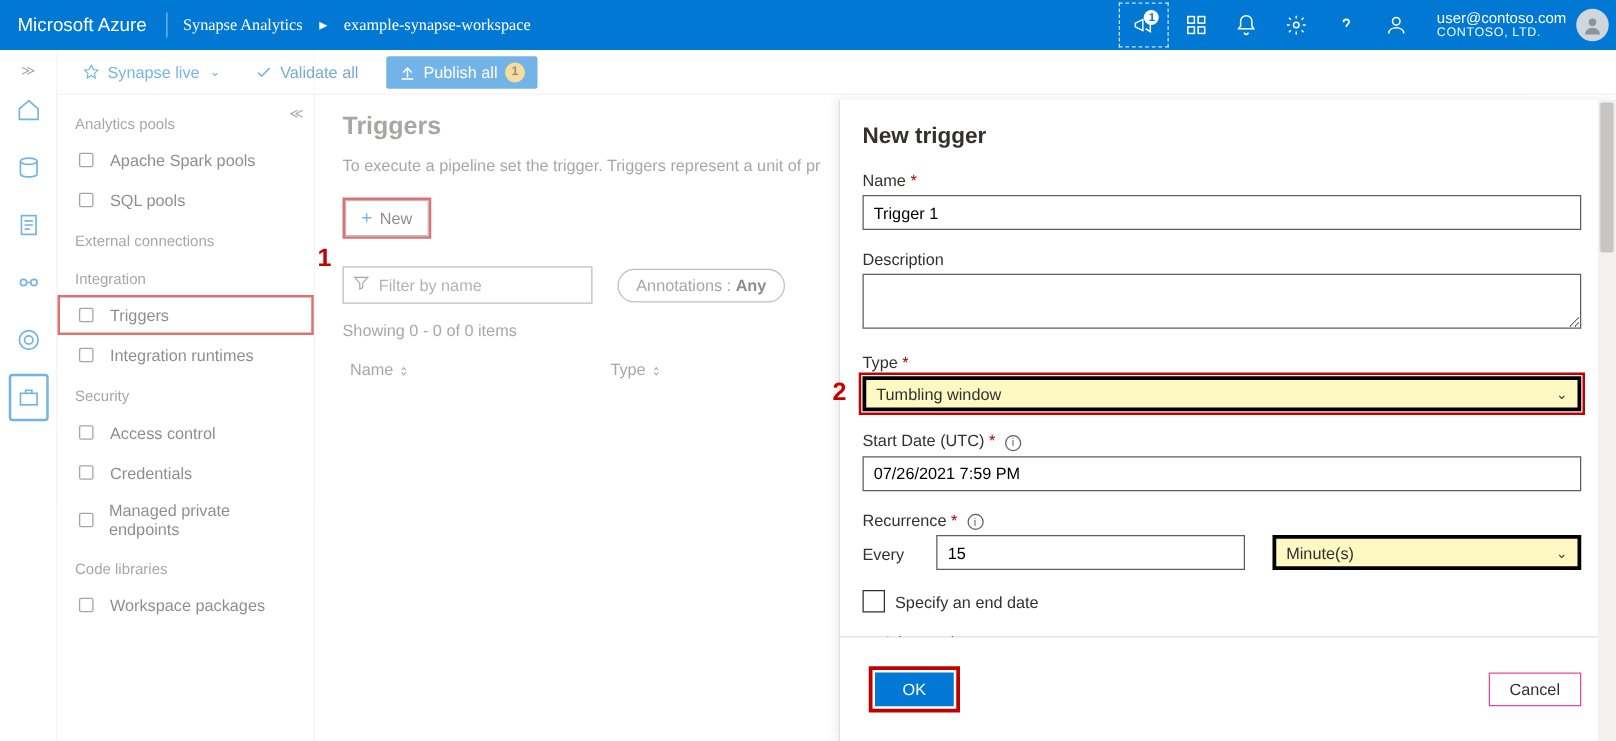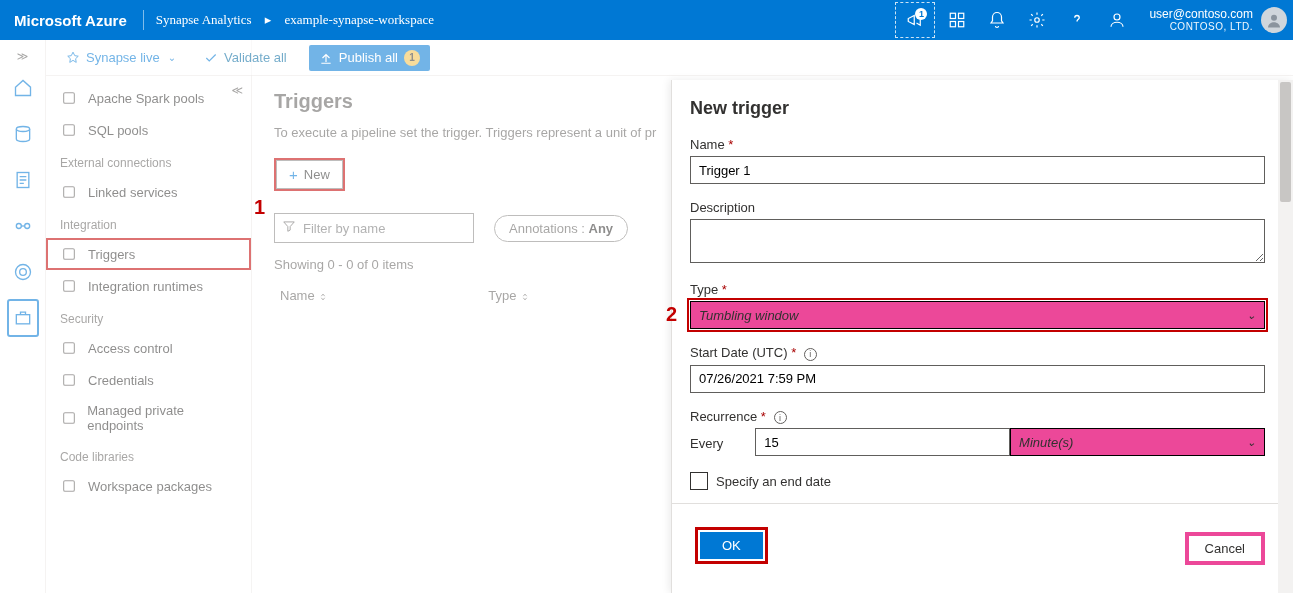--- a/index.html
+++ b/index.html
@@ -1,28 +1,28 @@
 <!DOCTYPE html>
 <html><head>
 <meta charset="utf-8">
 <style>
   * { box-sizing: border-box; margin: 0; padding: 0; }
   body { font-family: "Segoe UI", Arial, sans-serif; font-size: 13px; color: #323130; background: #ffffff; width: 1293px; height: 593px; overflow: hidden; }
   .top-bar { height: 40px; background: #0078d4; color: #fff; display: flex; align-items: center; padding: 0 0 0 14px; }
-  .brand { font-size: 15px; font-weight: 700; margin-right: 14px; }
+  .brand { font-size: 15px; font-weight: 400; margin-right: 14px; }
   .top-sep { width: 1px; height: 20px; background: rgba(255,255,255,0.5); margin: 0 12px 0 2px; }
   .crumb { font-size: 13px; color: #fff; font-family: Liberation Serif, serif; }
   .crumb .arrow { margin: 0 10px; opacity: 1; }
   .top-right { margin-left: auto; display: flex; align-items: center; height: 100%; }
   .top-icon { width: 40px; height: 40px; display: flex; align-items: center; justify-content: center; cursor: pointer; position: relative; }
   .top-icon svg { stroke: #fff; }
   .badge { position: absolute; top: 5px; right: 7px; background: #fff; color: #0078d4; font-size: 9px; font-weight: 700; border-radius: 50%; width: 12px; height: 12px; display: flex; align-items: center; justify-content: center; }
   .top-icon.megaphone { border: 1px dashed rgba(255,255,255,0.8); height: 36px; margin: 2px 2px; }
   .user-block { display: flex; align-items: center; padding: 0 6px 0 12px; cursor: pointer; }
-  .user-text { text-align: right; margin-right: 8px; line-height: 1.1; }
+  .user-text { margin-right: 8px; line-height: 1.1; }
   .user-email { font-size: 12px; }
   .user-tenant { font-size: 10px; letter-spacing: 0.5px; opacity: 0.95; }
   .avatar { width: 26px; height: 26px; border-radius: 50%; background: #cfd6dc; display: flex; align-items: center; justify-content: center; }
   .avatar svg { fill: #8a949e; }
 
   .body-row { display: flex; height: calc(100% - 40px); position: relative; }
   .rail { width: 46px; background: #fff; border-right: 1px solid #edebe9; display: flex; flex-direction: column; align-items: center; padding-top: 10px; opacity: 0.55; }
   .rail .collapse-caret { margin-bottom: 6px; color:#605e5c; font-size:11px;}
   .rail-item { width: 32px; height: 38px; display: flex; align-items: center; justify-content: center; margin-bottom: 8px; border-radius: 3px; }
   .rail-item.active { border: 2px solid #0078d4; background: #fff; }
@@ -64,37 +64,37 @@
   #m2 { top: 263px; left: 666px; }
 
   .panel { position: absolute; top: 40px; right: 0; bottom: 0; width: 622px; background: #fff; border-left: 1px solid #e1dfdd; box-shadow: -2px 0 8px rgba(0,0,0,0.08); display: flex; flex-direction: column; z-index: 5; }
   .panel-scroll { flex: 1; overflow: auto; padding: 18px 28px 8px 18px; }
   .panel h2 { font-size: 18px; font-weight: 600; margin-bottom: 18px; }
   .field-label { font-size: 13px; color: #323130; margin-bottom: 4px; display: block; }
   .req { color: #a80000; }
   .info { display: inline-flex; width: 13px; height: 13px; border: 1px solid #605e5c; border-radius: 50%; font-size: 9px; align-items: center; justify-content: center; color: #605e5c; margin-left: 4px; }
   .txt-input { width: 100%; height: 28px; border: 1px solid #605e5c; padding: 0 8px; font-size: 13px; }
   .txt-area { width: 100%; height: 44px; border: 1px solid #605e5c; padding: 4px 8px; font-size: 13px; resize: vertical; }
-  .select { width: 100%; height: 28px; border: 1px solid #000000; padding: 0 8px; font-size: 13px; background: #ec4899; display: flex; align-items: center; justify-content: space-between; cursor: pointer; font-style: italic; }
+  .select { width: 100%; height: 28px; border: 3px solid #000000; padding: 0 8px; font-size: 13px; background: #fef9c3; display: flex; align-items: center; justify-content: space-between; cursor: pointer; }
   .select.red-outline { outline: 2px solid #c30000; outline-offset: 1px; }
   .select .chev { font-size: 11px; color: #323130; }
   .field-block { margin-bottom: 16px; }
-  .recurrence-row { display: flex; align-items: flex-end; gap: 0; }
-  .recurrence-row .txt-input.small { width: 268px; margin-left: 28px; }
+  .recurrence-row { display: flex; align-items: flex-end; gap: 22px; }
+  .recurrence-row .txt-input.small { width: 268px; }
   .recurrence-row .select.small { width: 268px; }
   .every-lbl { margin-right: 4px; font-size: 13px; align-self: center; margin-top: 2px;}
   .checkbox-row { display: flex; align-items: center; gap: 8px; font-size: 13px; }
   .checkbox-row .cb { width: 18px; height: 18px; border: 1px solid #323130; }
   .adv { display: flex; align-items: center; gap: 8px; font-size: 13px; color: #323130; cursor: pointer; margin: 12px 0; }
   .adv .tri { font-size: 10px; }
   .ann-hdr { font-size: 13px; color: #a21caf; margin-top: 6px; }
   .panel-footer { border-top: 1px solid #e1dfdd; padding: 28px 28px; display: flex; align-items: flex-start; }
   .btn-ok { background: #0078d4; color: #fff; border: none; padding: 6px 22px; font-size: 13px; cursor: pointer; }
   .btn-ok-wrap { display: inline-block; outline: 3px solid #c30000; outline-offset: 2px; }
-  .btn-cancel { background: #fff; color: #323130; border: 4px solid #ec4899; padding: 5px 16px; font-size: 13px; cursor: pointer; margin-left: auto; }
+  .btn-cancel { background: #fff; color: #323130; border: 1px solid #ec4899; padding: 5px 16px; font-size: 13px; cursor: pointer; margin-left: auto; }
   .scroll-edge { position:absolute; right:0; top:40px; bottom:0; width:15px; background:#f3f2f1; z-index:6;}
   .scroll-thumb { position:absolute; right:2px; top:42px; width:11px; height:120px; background:#c8c6c4; border-radius:2px; z-index:7;}
 </style>
 </head>
 <body>
 
 <div class="top-bar">
   <span class="brand">Microsoft Azure</span>
   <span class="top-sep"></span>
   <span class="crumb">
@@ -215,45 +215,38 @@
         <svg width="20" height="20" viewBox="0 0 24 24" fill="none" stroke-width="1.6">
           <rect x="4" y="8" width="16" height="11"></rect>
           <path d="M9 8V5h6v3"></path>
         </svg>
       </div>
   </div>
 
   <div class="nav">
     <span class="collapse-caret2">≪</span>
     <div id="nav-groups">
+        <div class="nav-group-title">Analytics pools</div>
         <div class="nav-item">
           <span class="ico">
             <svg width="16" height="16" viewBox="0 0 24 24" fill="none" stroke="#605e5c" stroke-width="1.6">
               <rect x="4" y="4" width="16" height="16" rx="2"></rect>
             </svg>
           </span>
           <span>Apache Spark pools</span>
         </div>
         <div class="nav-item">
           <span class="ico">
             <svg width="16" height="16" viewBox="0 0 24 24" fill="none" stroke="#605e5c" stroke-width="1.6">
               <rect x="4" y="4" width="16" height="16" rx="2"></rect>
             </svg>
           </span>
           <span>SQL pools</span>
         </div>
         <div class="nav-group-title">External connections</div>
-        <div class="nav-item">
-          <span class="ico">
-            <svg width="16" height="16" viewBox="0 0 24 24" fill="none" stroke="#605e5c" stroke-width="1.6">
-              <rect x="4" y="4" width="16" height="16" rx="2"></rect>
-            </svg>
-          </span>
-          <span>Linked services</span>
-        </div>
         <div class="nav-group-title">Integration</div>
         <div class="nav-item selected">
           <span class="ico">
             <svg width="16" height="16" viewBox="0 0 24 24" fill="none" stroke="#605e5c" stroke-width="1.6">
               <rect x="4" y="4" width="16" height="16" rx="2"></rect>
             </svg>
           </span>
           <span>Triggers</span>
         </div>
         <div class="nav-item">

